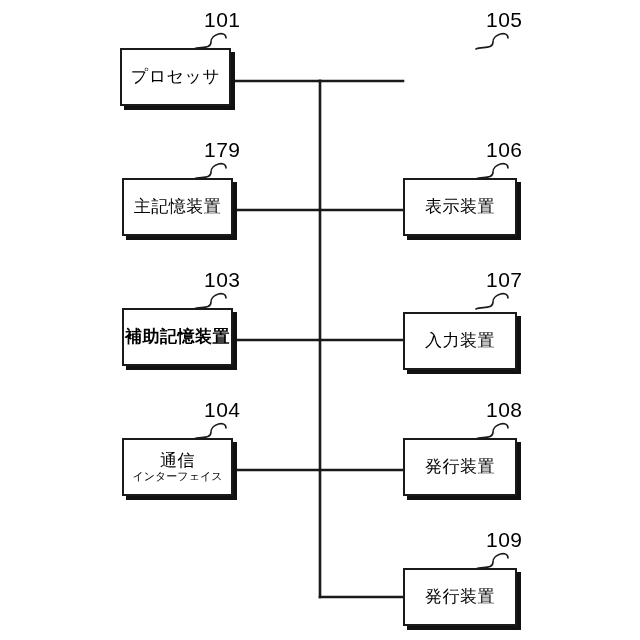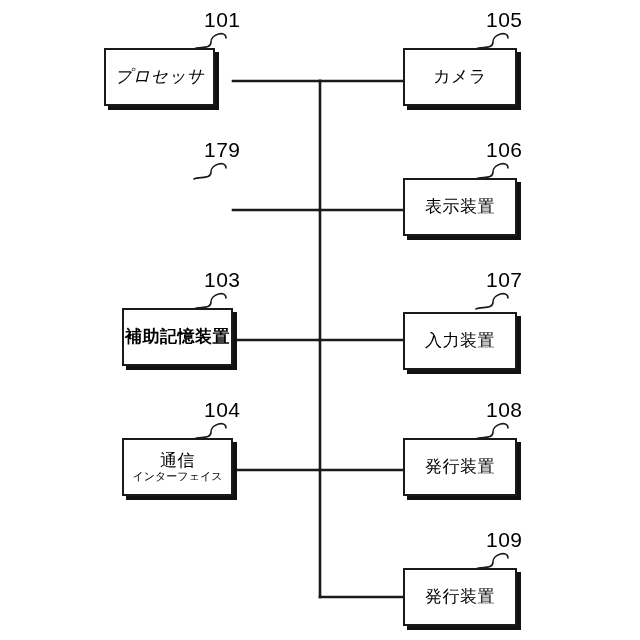--- a/index.html
+++ b/index.html
@@ -95,37 +95,37 @@
   <div class="ref-num" style="left:204px; top:8px;">101</div>
   <div class="ref-num" style="left:204px; top:138px;">179</div>
   <div class="ref-num" style="left:204px; top:268px;">103</div>
   <div class="ref-num" style="left:204px; top:398px;">104</div>
   <div class="ref-num" style="left:486px; top:8px;">105</div>
   <div class="ref-num" style="left:486px; top:138px;">106</div>
   <div class="ref-num" style="left:486px; top:268px;">107</div>
   <div class="ref-num" style="left:486px; top:398px;">108</div>
   <div class="ref-num" style="left:486px; top:528px;">109</div>
 
-  <div class="node-box" style="left:104px; top:48px; width:111px; height:58px;font-style:italic;">
+  <div class="node-box" style="left:120px; top:48px; width:111px; height:58px;">
     <span class="node-label">プロセッサ</span>
   </div>
 
+  <div class="node-box" style="left:122px; top:178px; width:111px; height:58px;">
+    <span class="node-label">主記憶装置</span>
+  </div>
 
   <div class="node-box" style="left:122px; top:308px; width:111px; height:58px;font-weight:bold;">
     <span class="node-label">補助記憶装置</span>
   </div>
 
   <div class="node-box" style="left:122px; top:438px; width:111px; height:58px;">
     <span class="node-label">通信</span>
     <span class="node-label sub">インターフェイス</span>
   </div>
 
-  <div class="node-box" style="left:403px; top:48px; width:114px; height:58px;">
-    <span class="node-label">カメラ</span>
-  </div>
 
   <div class="node-box" style="left:403px; top:178px; width:114px; height:58px;">
     <span class="node-label">表示装置</span>
   </div>
 
   <div class="node-box" style="left:403px; top:312px; width:114px; height:58px;">
     <span class="node-label">入力装置</span>
   </div>
 
   <div class="node-box" style="left:403px; top:438px; width:114px; height:58px;">

